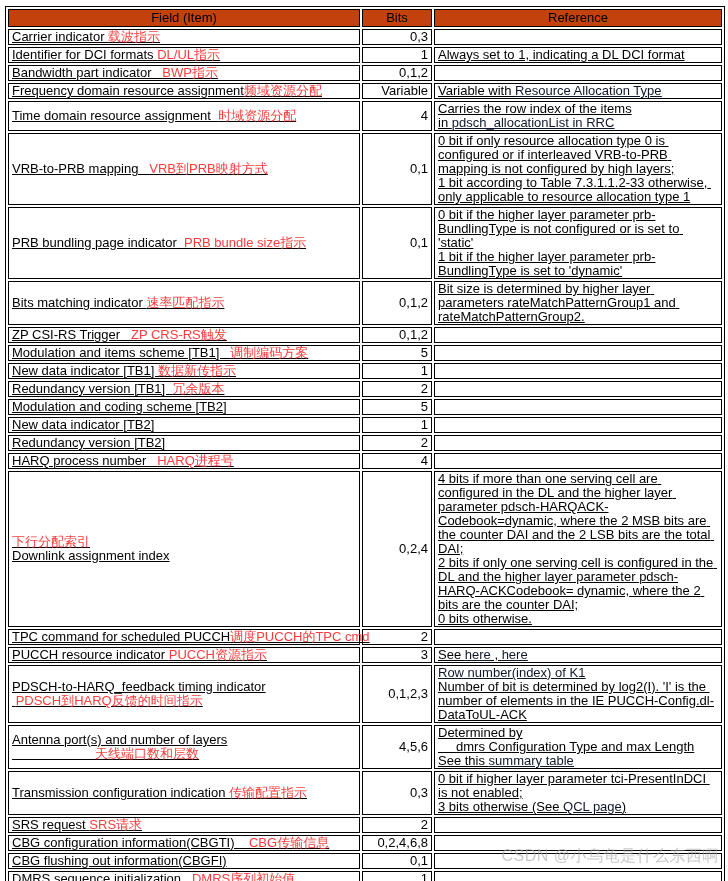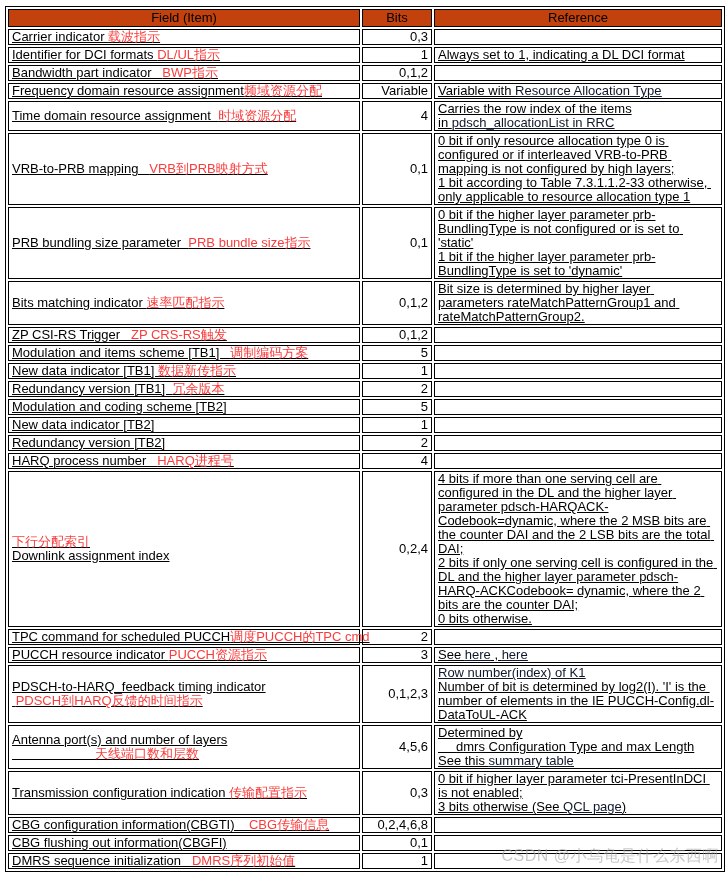--- a/index.html
+++ b/index.html
@@ -102,21 +102,21 @@
           <td class="ref"><span>Carries the row index of the items
 in </span><a class="lnk" href="#">pdsch_allocationList in RRC</a></td>
         </tr>
         <tr>
           <td class="field"><span>VRB-to-PRB mapping   </span><span class="red">VRB到PRB映射方式</span></td>
           <td class="bits">0,1</td>
           <td class="ref"><span>0 bit if only resource allocation type 0 is configured or if interleaved VRB-to-PRB mapping is not configured by high layers;
 1 bit according to Table 7.3.1.1.2-33 otherwise, only applicable to resource allocation type 1</span></td>
         </tr>
         <tr>
-          <td class="field"><span>PRB bundling size parameter  </span><span class="red">PRB bundle size指示</span></td>
+          <td class="field"><span>PRB bundling page indicator  </span><span class="red">PRB bundle size指示</span></td>
           <td class="bits">0,1</td>
           <td class="ref"><span>0 bit if the higher layer parameter prb-BundlingType is not configured or is set to 'static'
 1 bit if the higher layer parameter prb-BundlingType is set to 'dynamic'</span></td>
         </tr>
         <tr>
           <td class="field"><span>Bits matching indicator </span><span class="red">速率匹配指示</span></td>
           <td class="bits">0,1,2</td>
           <td class="ref"><span>Bit size is determined by higher layer parameters rateMatchPatternGroup1 and rateMatchPatternGroup2.</span></td>
         </tr>
         <tr>
@@ -190,20 +190,25 @@
           <td class="bits">4,5,6</td>
           <td class="ref"><span>Determined by
      dmrs Configuration Type and max Length
 See this </span><a class="lnk" href="#">summary table</a></td>
         </tr>
         <tr>
           <td class="field"><span>Transmission configuration indication </span><span class="red">传输配置指示</span></td>
           <td class="bits">0,3</td>
           <td class="ref"><span>0 bit if higher layer parameter tci-PresentInDCI is not enabled;
 3 bits otherwise (See </span><a class="lnk" href="#">QCL page</a><span>)</span></td>
+        </tr>
+        <tr>
+          <td class="field"><span>SRS request </span><span class="red">SRS请求</span></td>
+          <td class="bits">2</td>
+          <td class="ref"></td>
         </tr>
         <tr>
           <td class="field"><span>CBG configuration information(CBGTI)    </span><span class="red">CBG传输信息</span></td>
           <td class="bits">0,2,4,6,8</td>
           <td class="ref"></td>
         </tr>
         <tr>
           <td class="field"><span>CBG flushing out information(CBGFI)</span></td>
           <td class="bits">0,1</td>
           <td class="ref"></td>

